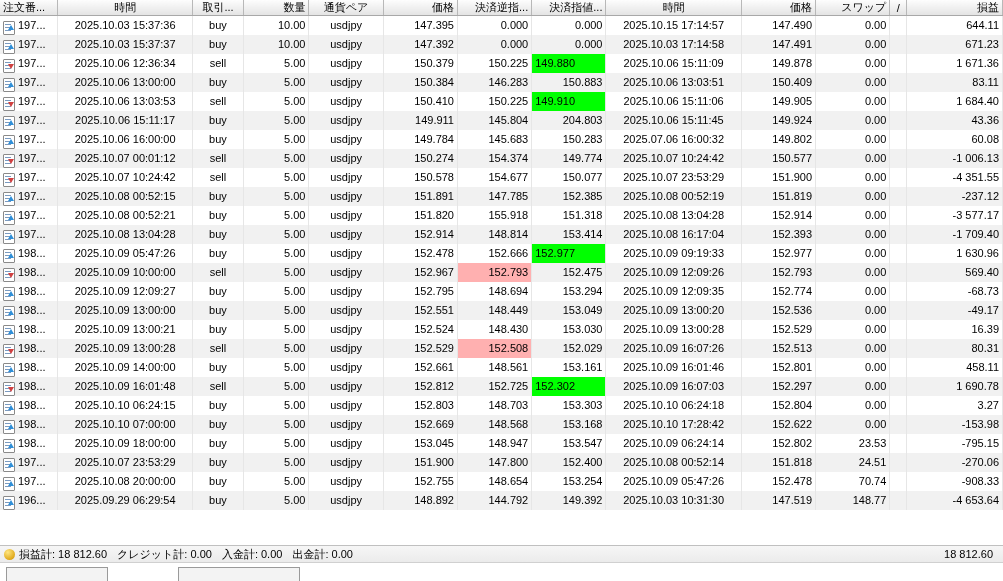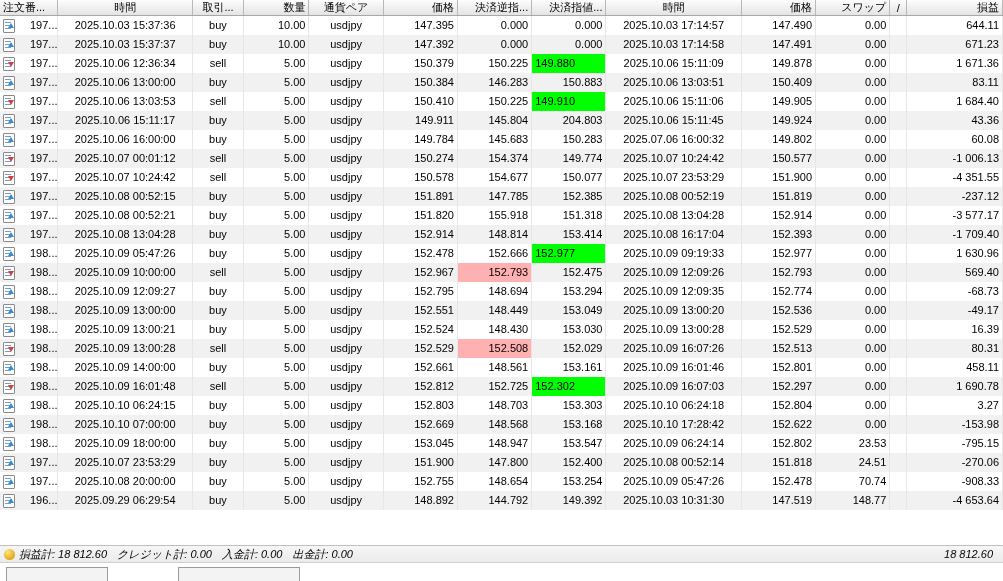--- a/index.html
+++ b/index.html
@@ -56,22 +56,22 @@
   tr.even td { background: #ffffff; }
   tr.odd  td { background: #f1f1f1; }
 
   
   td.hl-green { background: #00ff00 !important; }
   td.hl-red   { background: #ffb0b0 !important; text-align: right; }
 
   
   .ordcell {
     display: flex;
-    align-items: center;
-    gap: 15px;
+    align-items: flex-end;
+    gap: 3px;
     height: 19px;
   }
   .doc-icon {
     width: 10px;
     height: 12px;
     position: relative;
     flex: 0 0 auto;
     background: #ffffff;
     border: 1px solid #8a8a8a;
     border-radius: 1px;
@@ -110,21 +110,20 @@
     left: 0; right: 0;
     top: 545px;
     height: 17px;
     background: linear-gradient(to bottom,#f6f6f6 0%, #ebebeb 100%);
     border-top: 1px solid #c0c0c0;
     display: flex;
     align-items: center;
     font-size: 11px;
     padding: 0 4px;
     box-sizing: border-box;
-    font-style: italic;
   }
   .statusbar .coin {
     width: 11px; height: 11px;
     border-radius: 50%;
     background: radial-gradient(circle at 35% 30%, #ffe680, #e0a91b 70%, #b07f10);
     margin-right: 4px;
     flex: 0 0 auto;
   }
   .status-items { display: flex; gap: 10px; }
   .status-total { margin-left: auto; padding-right: 6px; }
@@ -203,21 +202,21 @@
                 <span class="ordtext">197...</span>
               </div>
             </td>
             <td class="c">2025.10.03 15:37:36</td>
             <td class="c">buy</td>
             <td class="r">10.00</td>
             <td class="c">usdjpy</td>
             <td class="r">147.395</td>
             <td class="r">0.000</td>
             <td class="r">0.000</td>
-            <td class="c">2025.10.03 17:14:57</td>
+            <td class="c">2025.10.15 17:14:57</td>
             <td class="r">147.490</td>
             <td class="r">0.00</td>
             <td class="c"></td>
             <td class="r">644.11</td>
           </tr>
           <tr class="odd">
             <td class="l">
               <div class="ordcell">
                 <span class="doc-icon buy"></span>
                 <span class="ordtext">197...</span>

